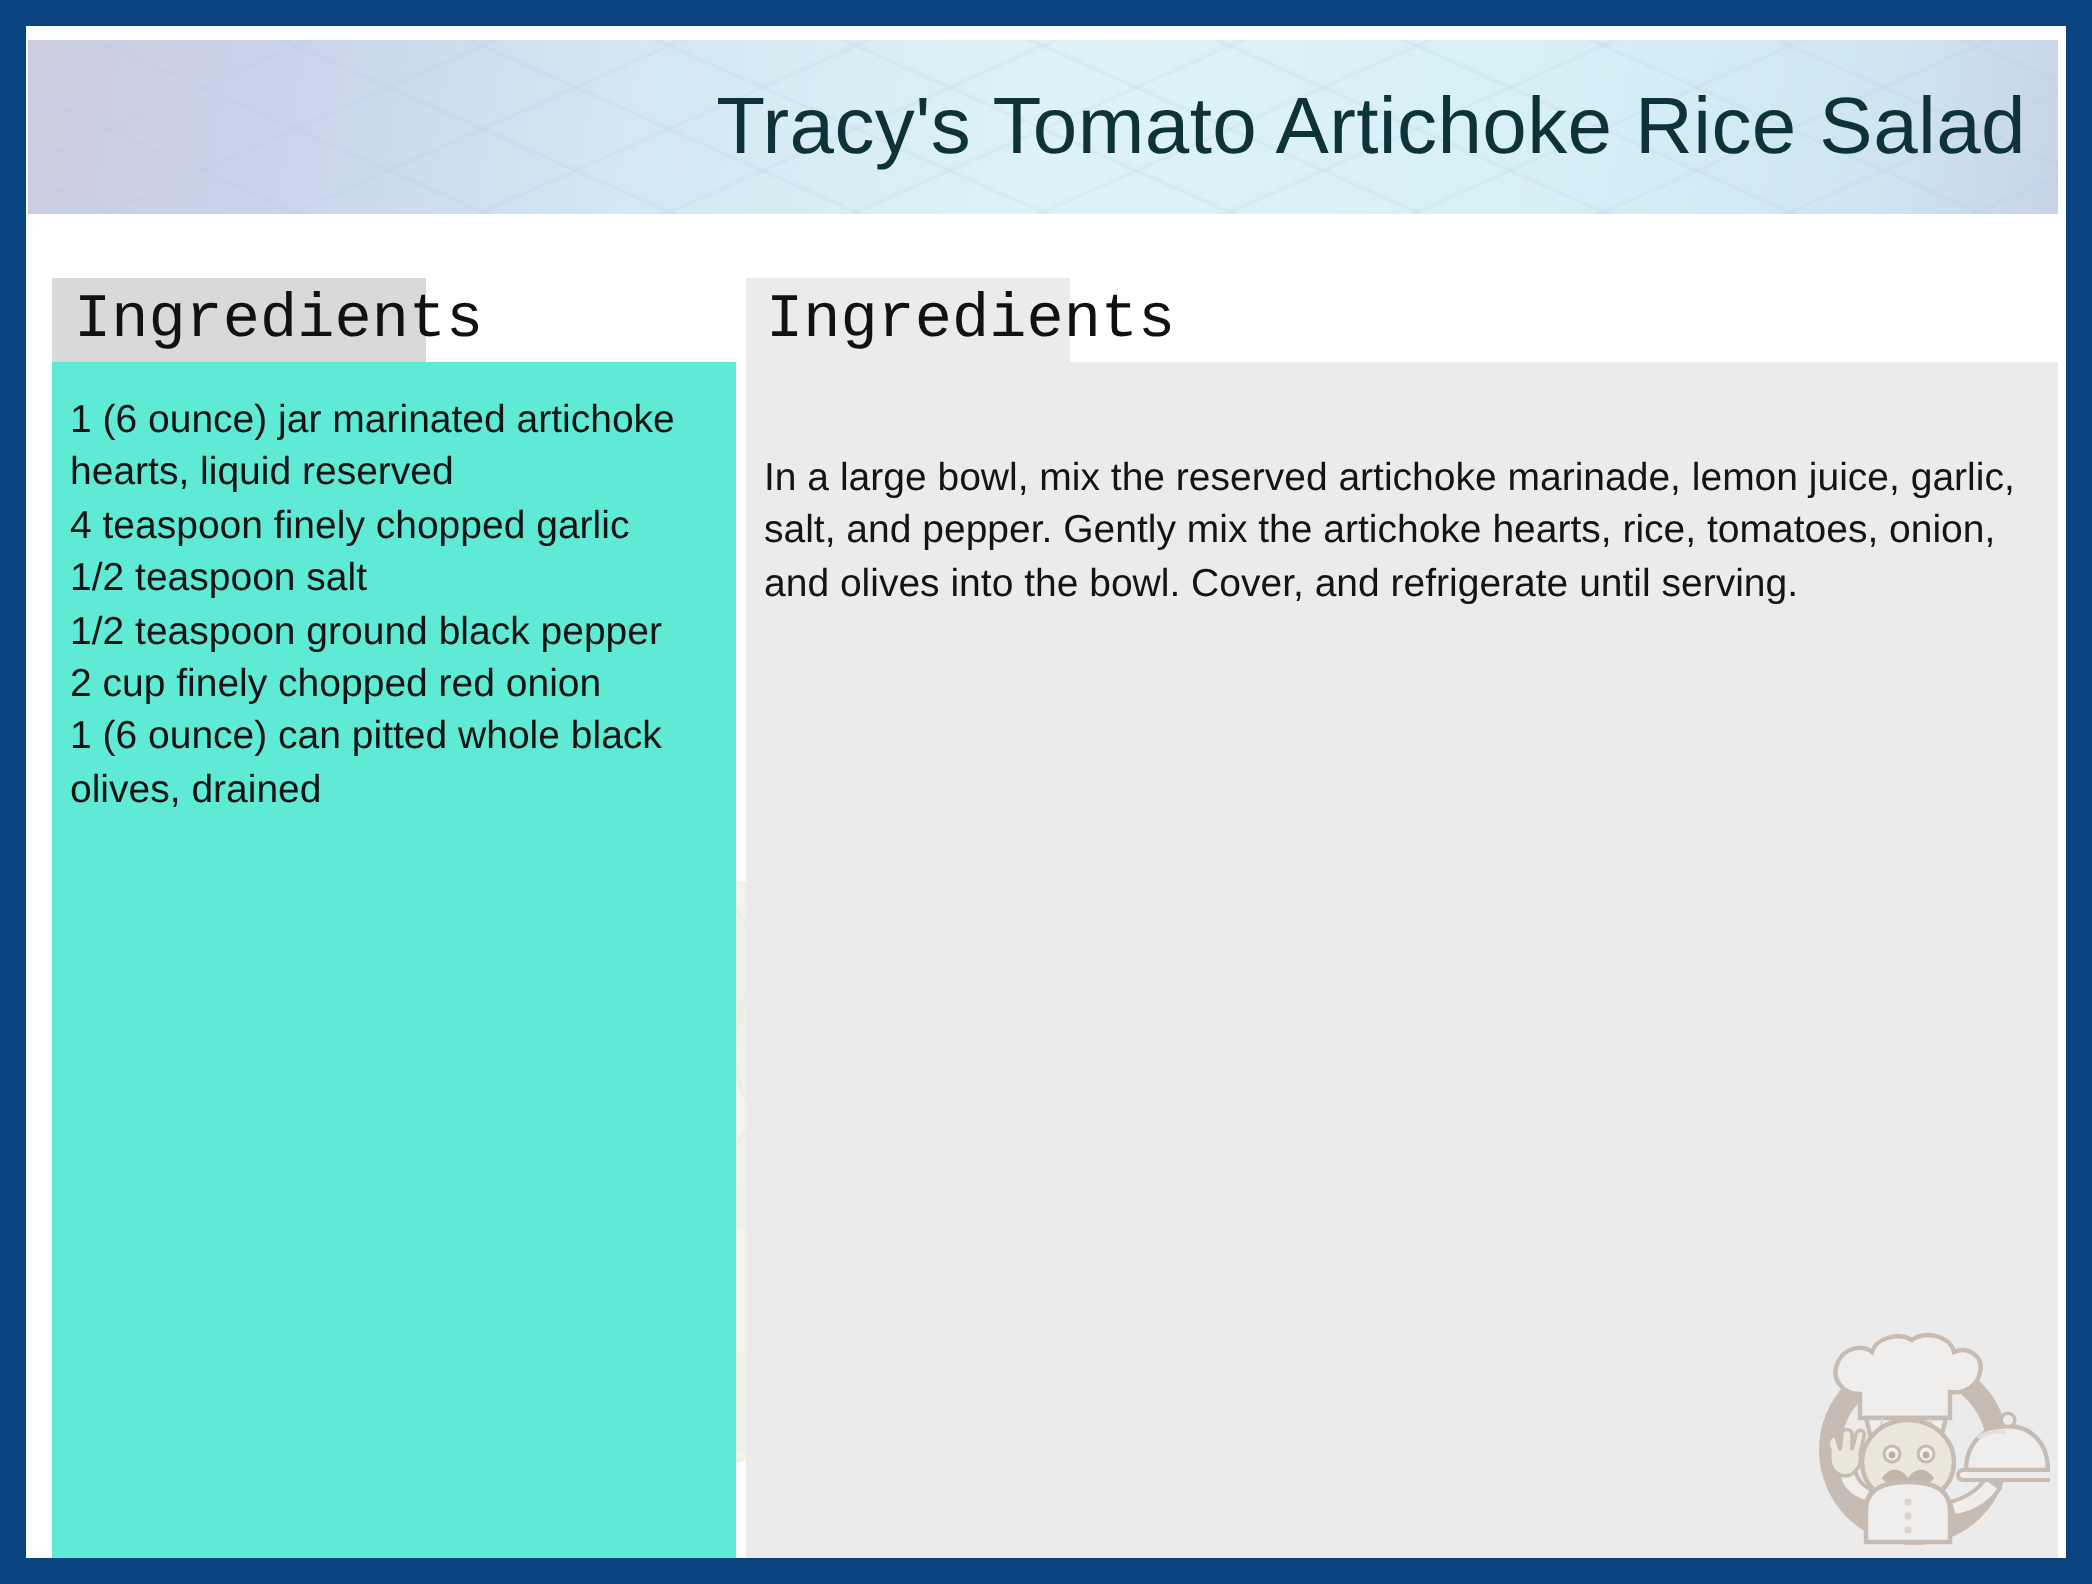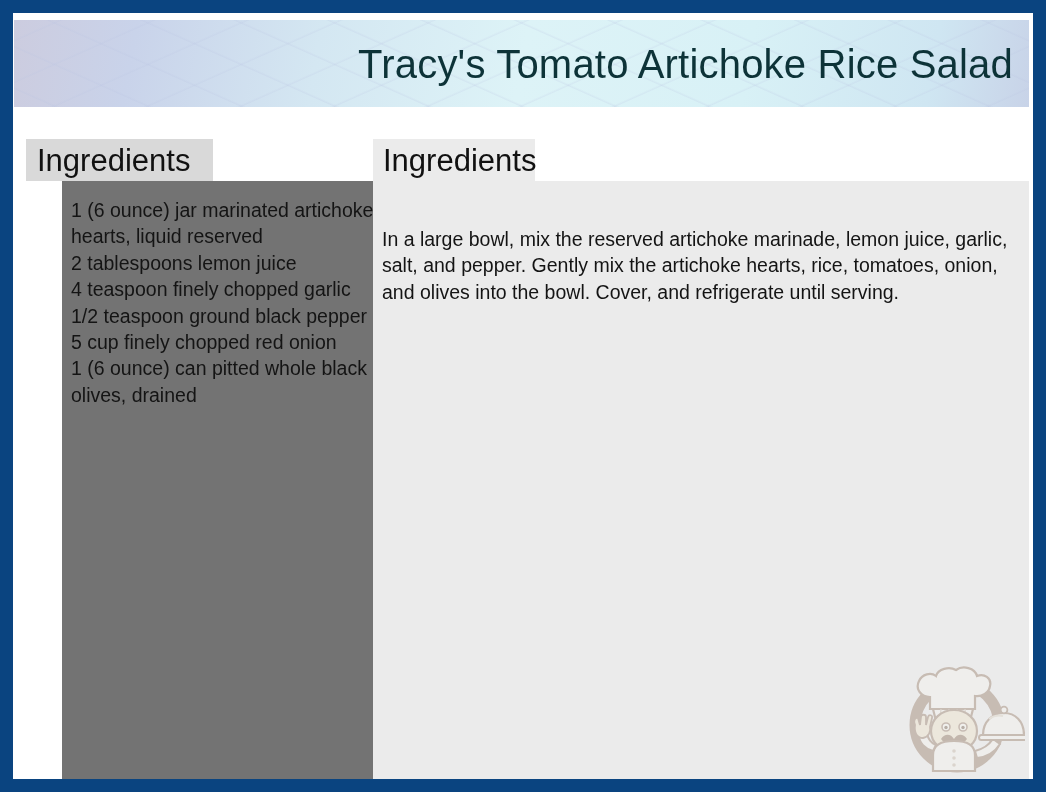--- a/index.html
+++ b/index.html
@@ -82,38 +82,38 @@
     display: flex;
     align-items: center;
   }
   .panel-header-label {
     font-size: 31px;
     font-weight: 400;
     color: #111111;
     padding-left: 11px;
     line-height: 1;
     white-space: nowrap;
+    font-family: Liberation Mono, monospace;
   }
 
   #ingredients-header { left: 13px; top: 126px; width: 187px; }
   #directions-header  { left: 360px; top: 126px; width: 162px; background:#ebebeb; }
   #directions-header .panel-header-label { padding-left: 10px; }
 
   .panel-body {
     position: absolute;
     box-sizing: border-box;
   }
   #ingredients-body {
     left: 13px;
     top: 168px;
     width: 342px;
     height: 598px;
-    background: #737373;
+    background: #5eead4;
     padding: 16px 5px 0 9px;
-    margin-left: 36px;
   }
   #directions-body {
     left: 360px;
     top: 168px;
     width: 656px;
     height: 598px;
     background: #ebebeb;
     padding: 17px 14px 0 9px;
   }
 
@@ -220,24 +220,24 @@
     <div class="panel-header" id="ingredients-header">
       <span class="panel-header-label">Ingredients</span>
     </div>
 
     <div class="panel-header" id="directions-header">
       <span class="panel-header-label">Ingredients</span>
     </div>
 
     <div class="panel-body" id="ingredients-body">
       <div class="ingredient-line">1 (6 ounce) jar marinated artichoke hearts, liquid reserved</div>
-      <div class="ingredient-line">2 tablespoons lemon juice</div>
       <div class="ingredient-line">4 teaspoon finely chopped garlic</div>
+      <div class="ingredient-line">1/2 teaspoon salt</div>
       <div class="ingredient-line">1/2 teaspoon ground black pepper</div>
-      <div class="ingredient-line">5 cup finely chopped red onion</div>
+      <div class="ingredient-line">2 cup finely chopped red onion</div>
       <div class="ingredient-line">1 (6 ounce) can pitted whole black olives, drained</div>
     </div>
 
     <div class="panel-body" id="directions-body">
       <div class="directions-text">In a large bowl, mix the reserved artichoke marinade, lemon juice, garlic, salt, and pepper. Gently mix the artichoke hearts, rice, tomatoes, onion, and olives into the bowl. Cover, and refrigerate until serving.</div>
     </div>
 
     <svg class="chef-logo" viewBox="0 0 128 120" aria-hidden="true">
 
       <circle cx="60" cy="66" r="42" fill="none" stroke="#8a6a53" stroke-width="11"></circle>

